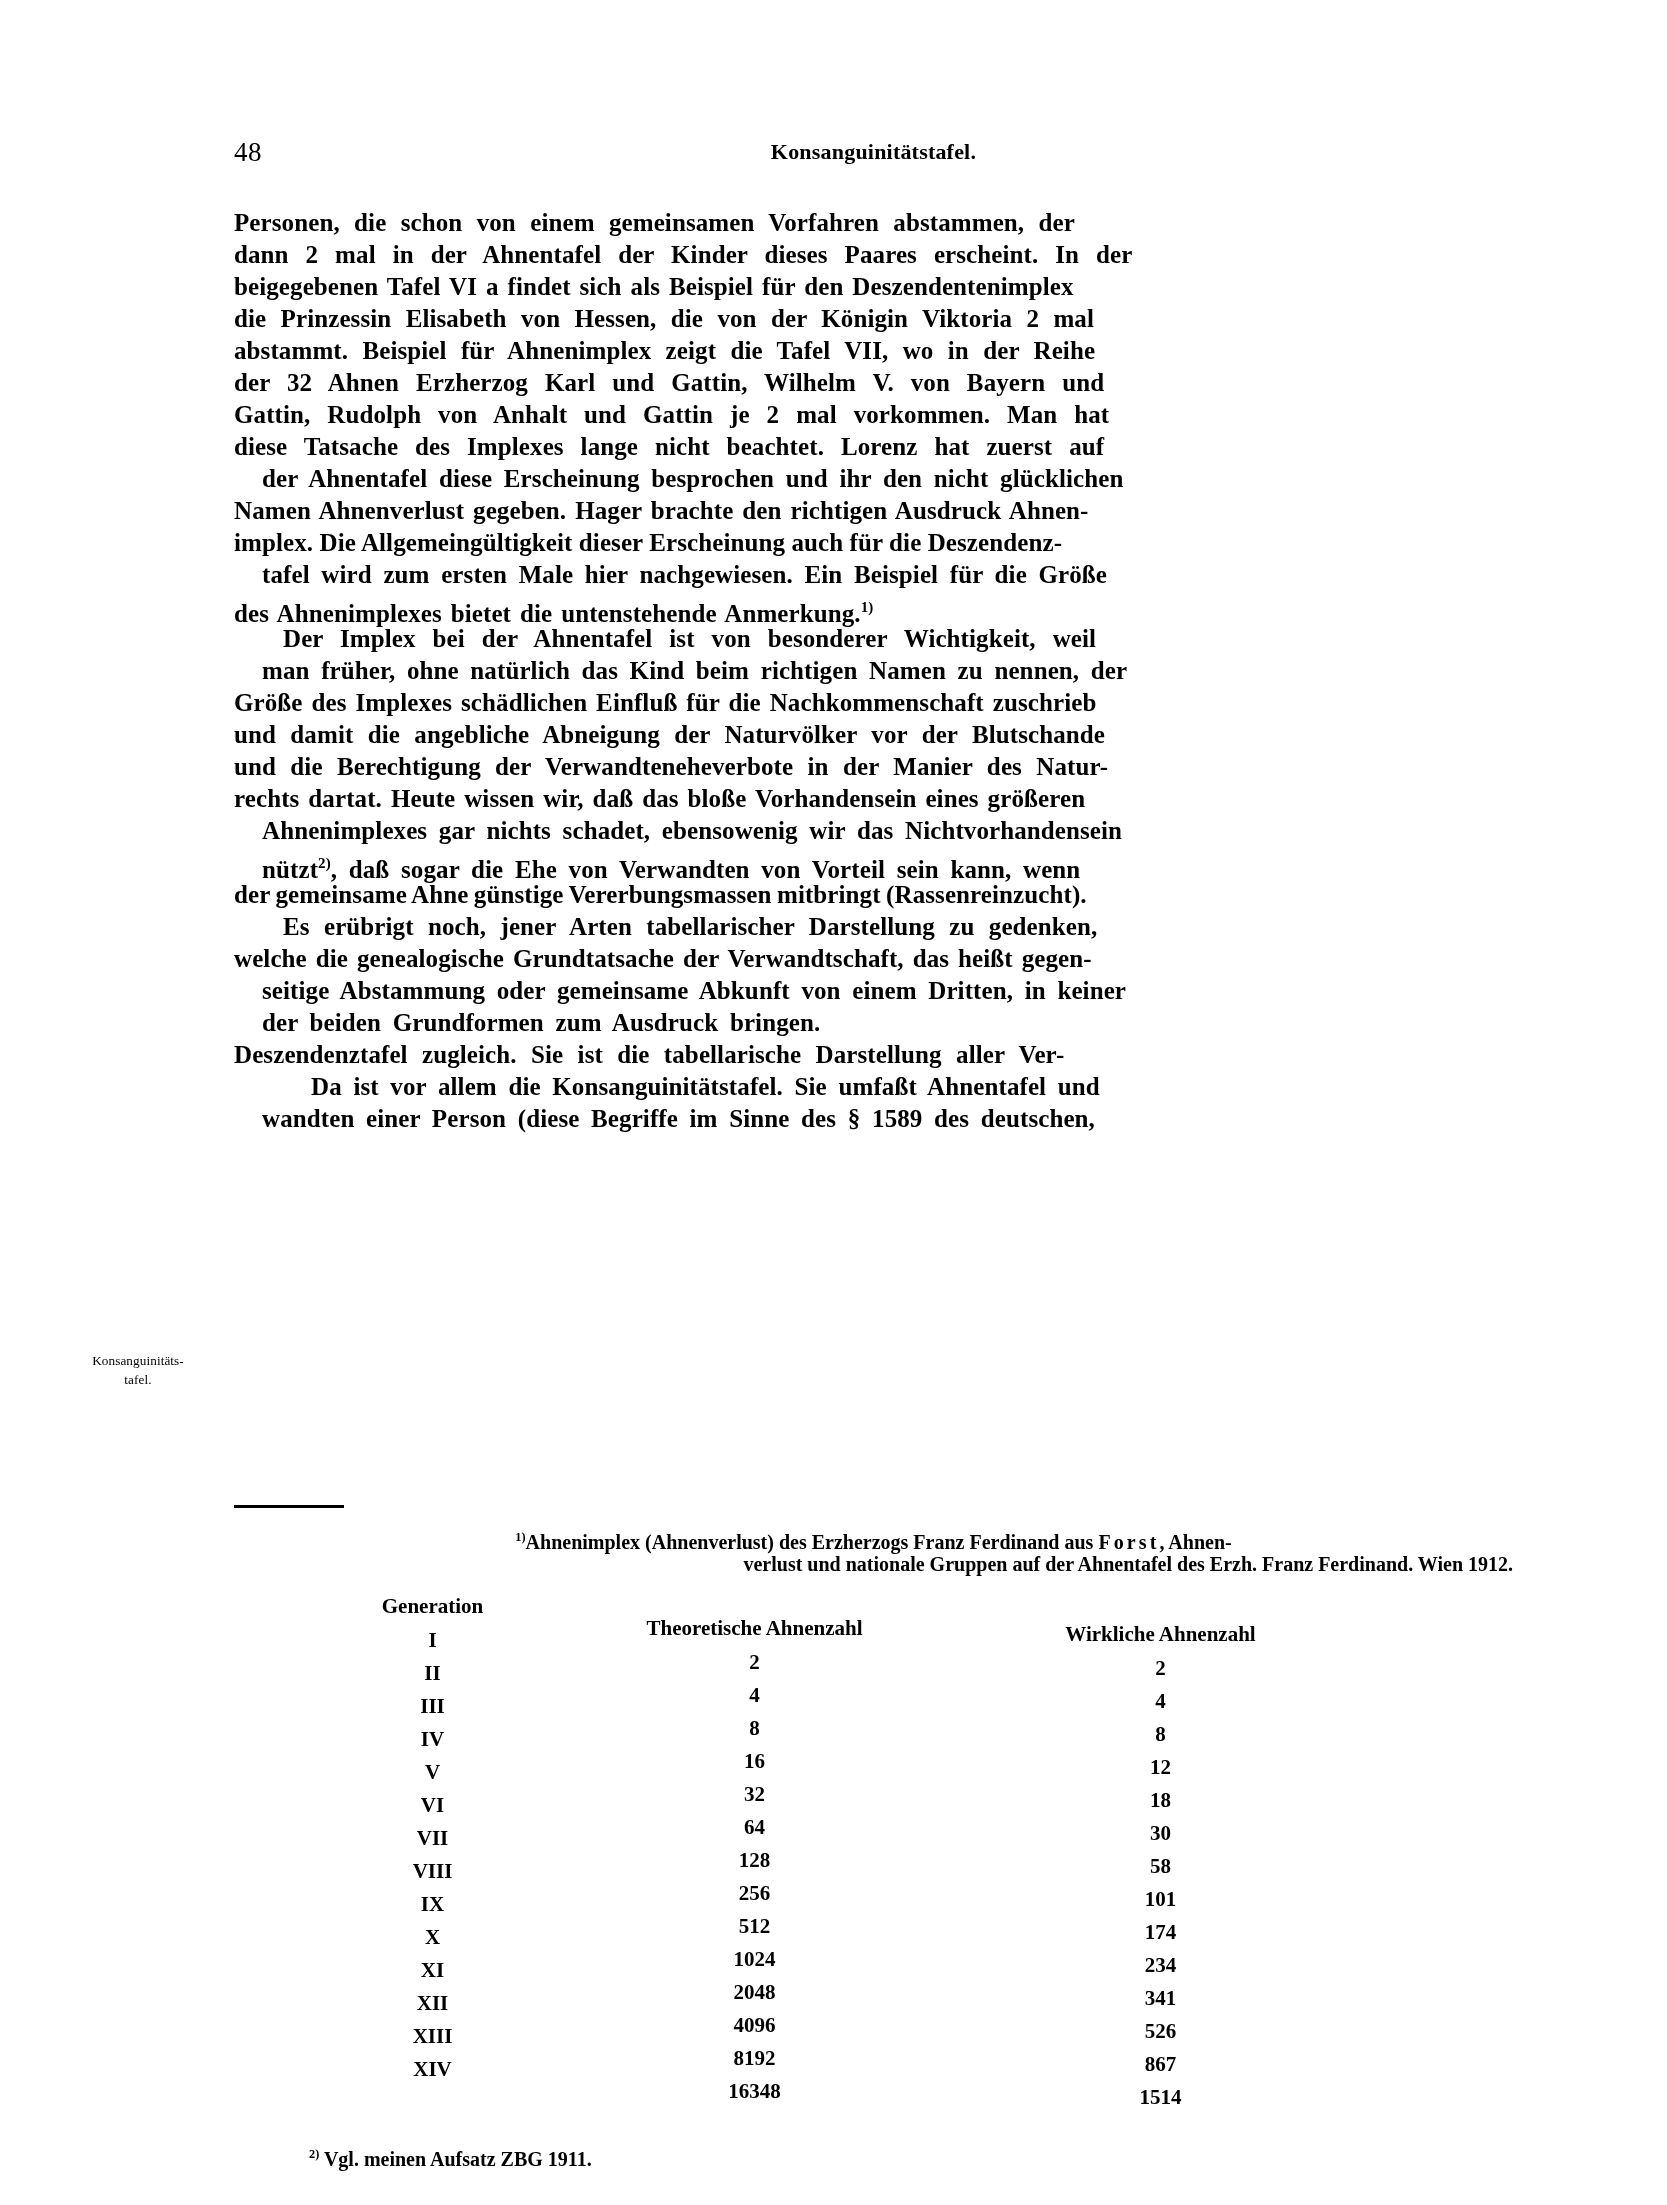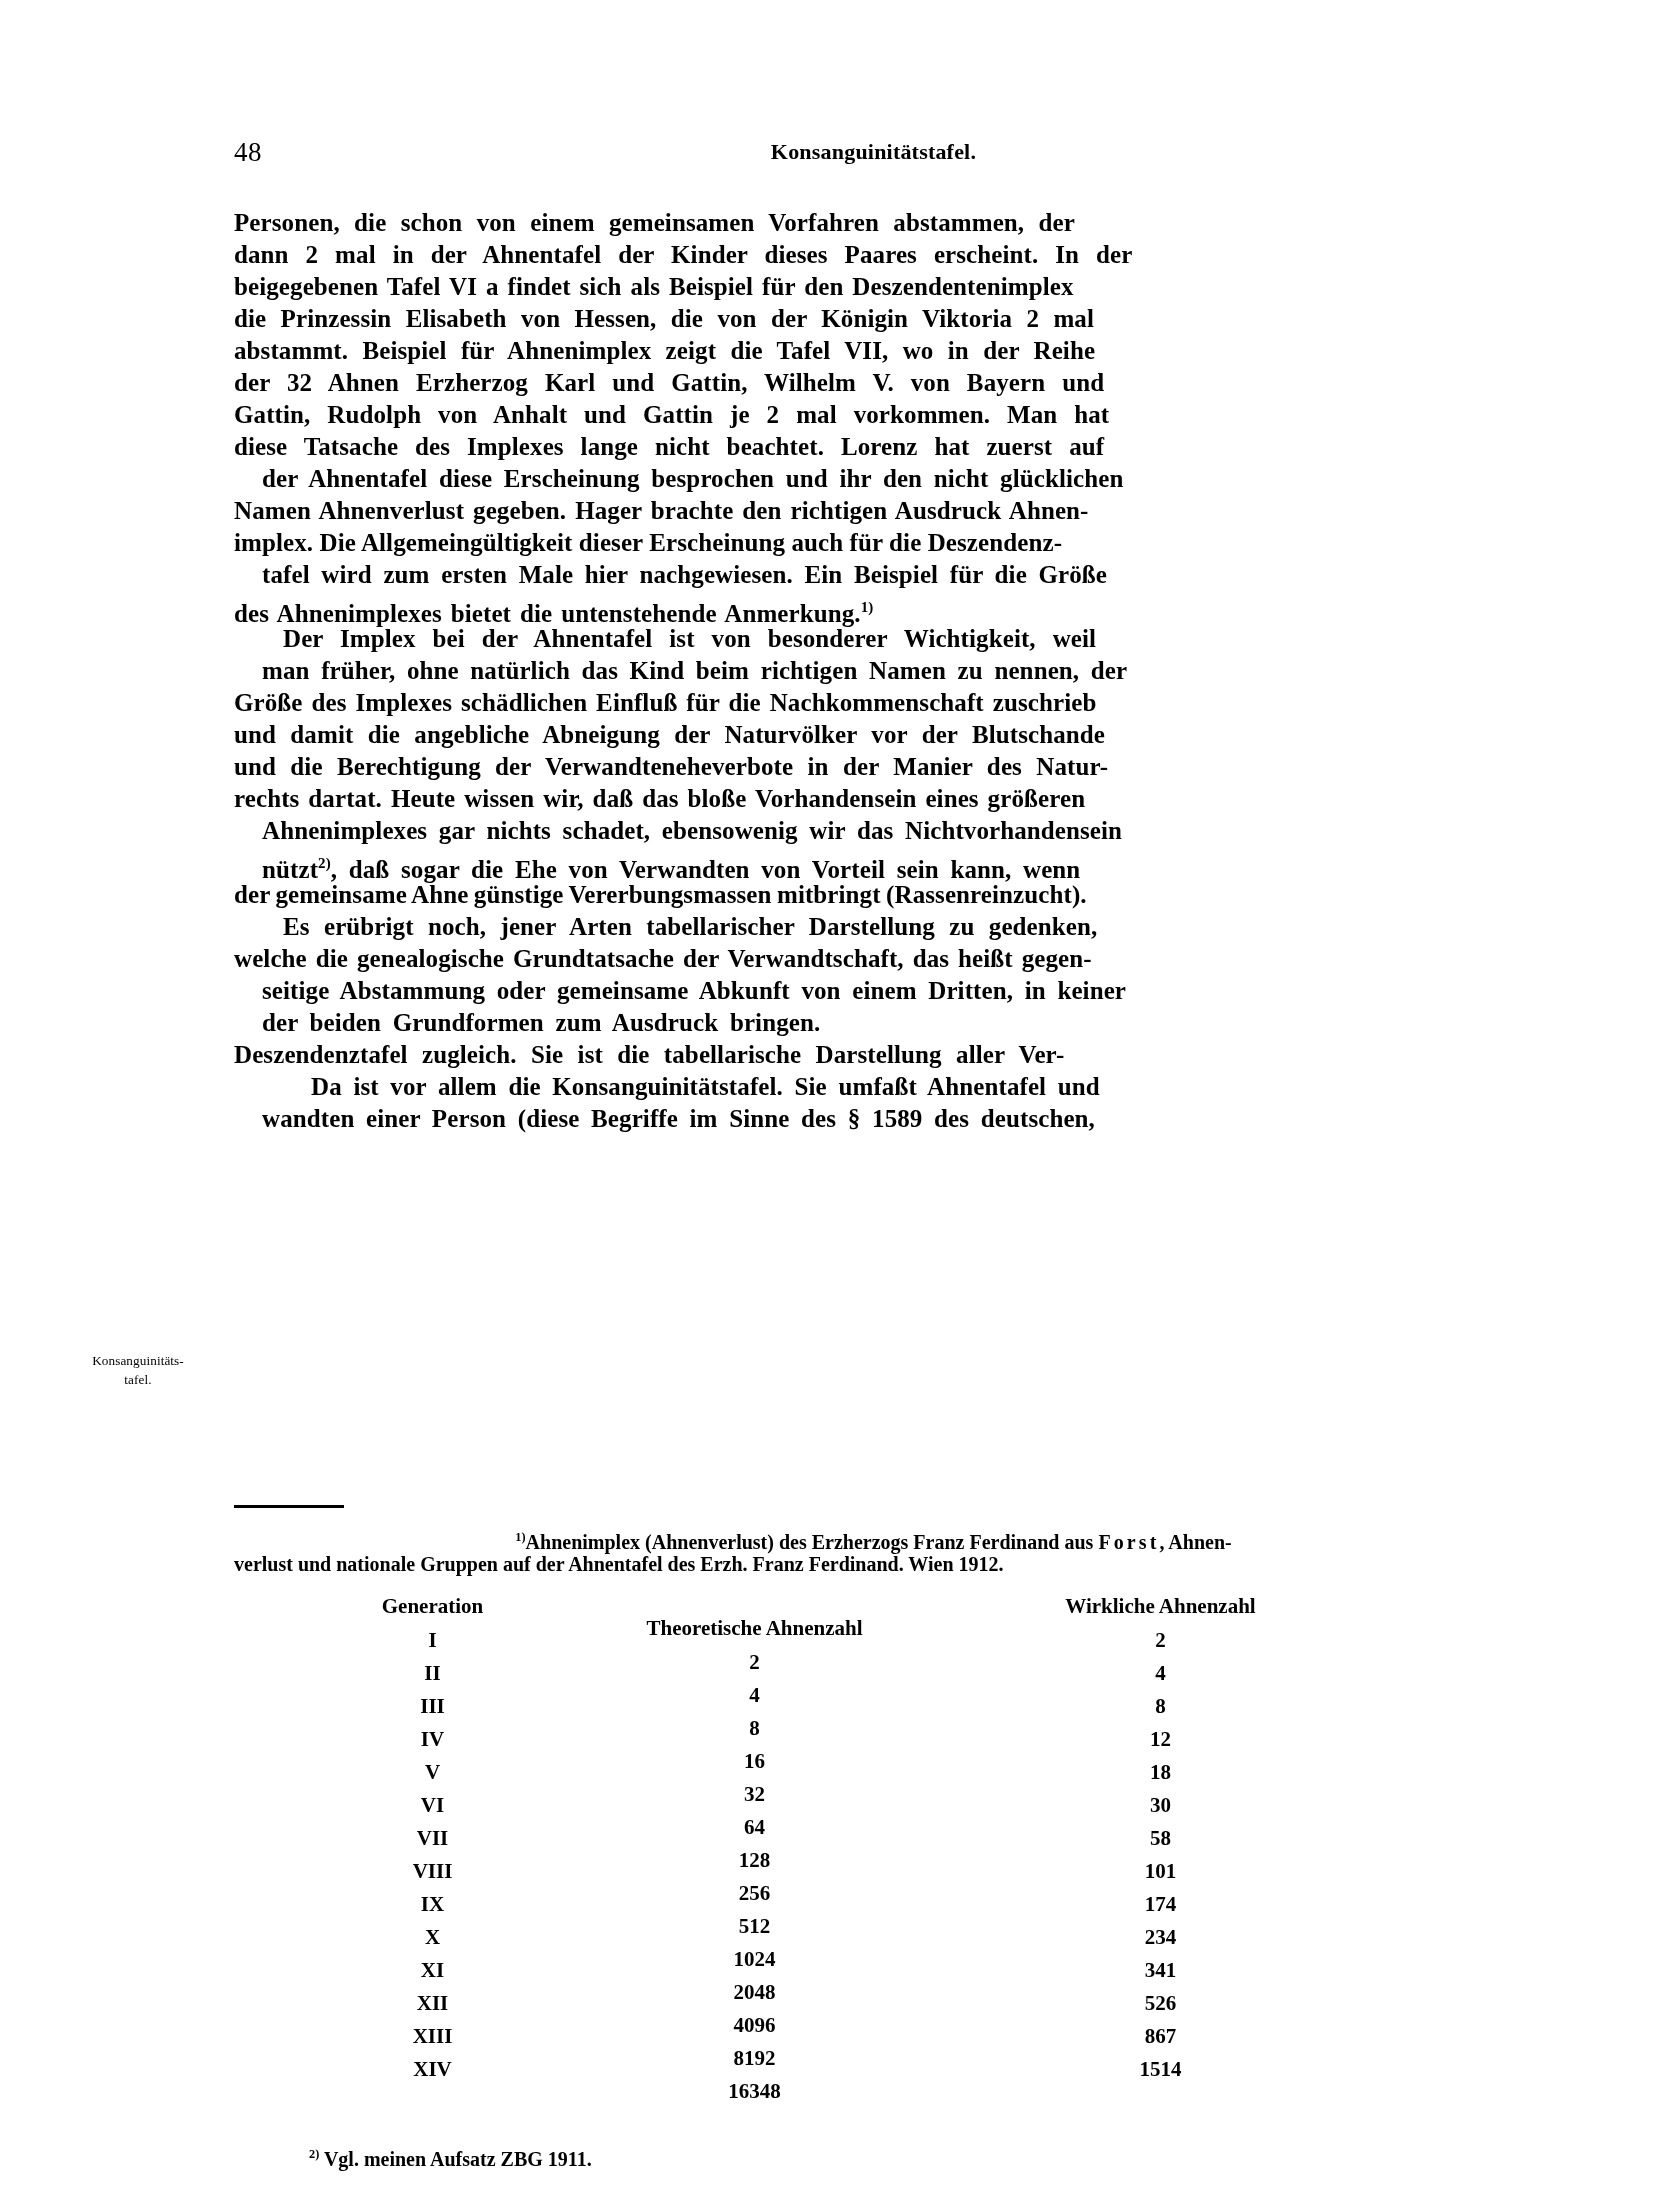--- a/index.html
+++ b/index.html
@@ -112,20 +112,21 @@
     left: 234px;
     top: 1524px;
     width: 1279px;
   }
   .fnline {
     height: 26.5px;
     line-height: 26.5px;
     font-size: 20px;
     font-weight: 700;
     white-space: nowrap;
+    text-align: right;
   }
   .fnline.center { text-align: center; }
   .fn-sup {
     font-size: 12.3px;
     vertical-align: 8px;
     font-weight: 700;
   }
   .spaced { letter-spacing: 3.1px; }
 
   
@@ -136,21 +137,21 @@
     width: 1059px;
   }
   .anc-row {
     display: flex;
     height: 33px;
     line-height: 33px;
   }
   .anc-row.head { height: 36px; line-height: 36px; }
   .anc-c1 { width: 247px; text-align: center; font-size: 21px; font-weight: 700; }
   .anc-c2 { width: 397px; text-align: center; font-size: 21px; font-weight: 700; margin-top: 22px; }
-  .anc-c3 { width: 415px; text-align: center; font-size: 21px; font-weight: 700; }
+  .anc-c3 { width: 415px; text-align: center; font-size: 21px; font-weight: 700; margin-top: 28px; }
   .anc-row.head .anc-c1,
   .anc-row.head .anc-c2,
   .anc-row.head .anc-c3 { font-size: 21px; }
 
   .fn2 {
     position: absolute;
     left: 309px;
     top: 2141px;
     font-size: 20px;
     font-weight: 700;

